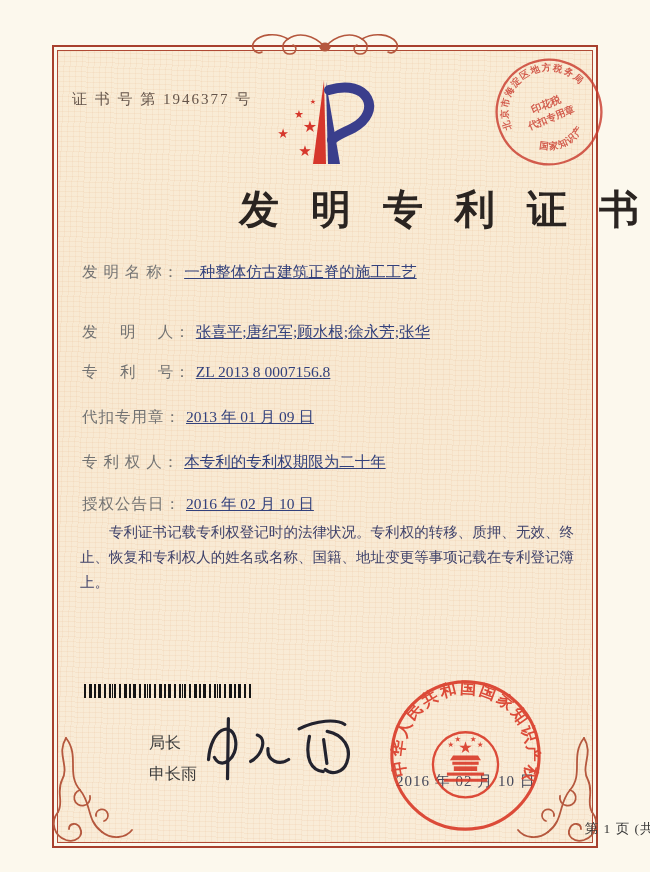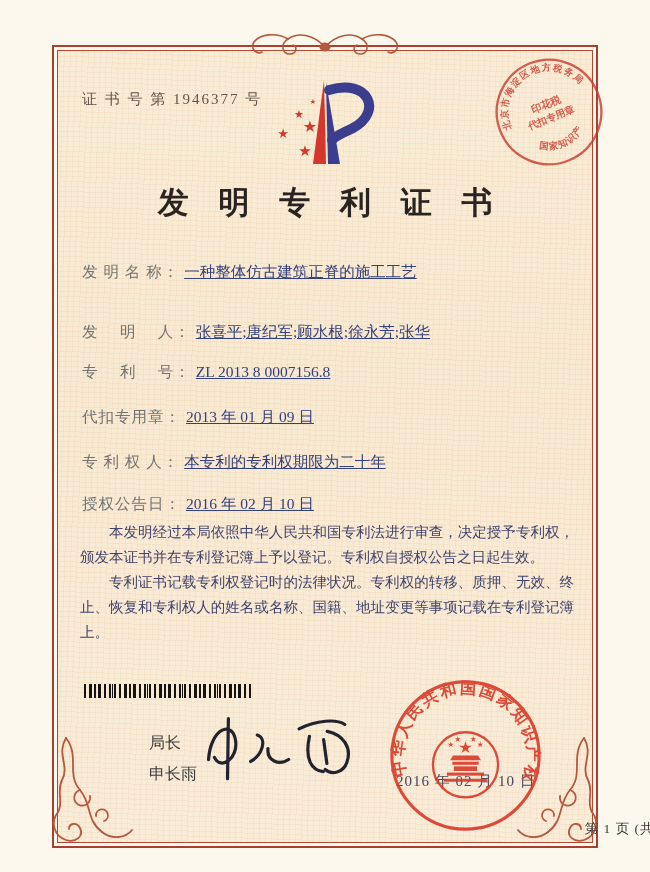--- a/index.html
+++ b/index.html
@@ -14,22 +14,22 @@
   }
   .frame-inner{
     position:absolute;inset:3px;
     border:1px solid #b04a35;
     background:
       repeating-linear-gradient(92deg, rgba(224,160,110,0.10) 0 1px, rgba(0,0,0,0) 1px 6px),
       repeating-linear-gradient(2deg, rgba(226,168,120,0.12) 0 1px, rgba(0,0,0,0) 1px 5px),
       linear-gradient(180deg,#f9ecd6 0%,#f8e9d2 40%,#f9ecd8 100%);
   }
   .abs{position:absolute;}
-  .cert-no{left:82px;top:90px;font-size:15px;letter-spacing:2px;color:#64544a;}
-  .title{left:0;top:182px;width:100%;text-align:center;font-size:31px;font-weight:bold;
+  .cert-no{left:72px;top:90px;font-size:15px;letter-spacing:2px;color:#64544a;}
+  .title{left:0;top:182px;width:100%;text-align:right;font-size:40px;font-weight:bold;
          letter-spacing:11px;color:#2a2421;text-indent:11px;}
   .field{left:82px;font-size:15.5px;white-space:nowrap;}
   .field .lbl{color:#737373;letter-spacing:1px;}
   .field .val{color:#33417c;margin-left:5px;text-decoration:underline;}
   .f0{top:262px}.f1{top:322px}.f2{top:362px}.f3{top:407px}.f4{top:452px}.f5{top:494px}
   .body-text{left:80px;top:520px;width:494px;font-size:14.5px;line-height:1.72;
              color:#40436b;text-align:justify;}
   .body-text p{margin:0;text-indent:2em;}
   .barcode{left:84px;top:684px;width:168px;height:14px;
     background-image:
@@ -117,21 +117,20 @@
   <span class="lbl">代扣专用章：</span><span class="val">2013 年 01 月 09 日</span>
 </div>
 <div class="abs field f4">
   <span class="lbl">专 利 权 人：</span><span class="val">本专利的专利权期限为二十年</span>
 </div>
 <div class="abs field f5">
   <span class="lbl">授权公告日：</span><span class="val">2016 年 02 月 10 日</span>
 </div>
 
 <div class="abs body-text">
-  <p>本发明经过本局依照中华人民共和国专利法进行审查，决定授予专利权，颁发本证书并在专利登记簿上予以登记。专利权自授权公告之日起生效。</p>
   <p>专利证书记载专利权登记时的法律状况。专利权的转移、质押、无效、终止、恢复和专利权人的姓名或名称、国籍、地址变更等事项记载在专利登记簿上。</p>
 </div>
 
 <div class="abs barcode"></div>
 
 <div class="abs officer">
   <div>局长</div>
   <div>申长雨</div>
 </div>
 

